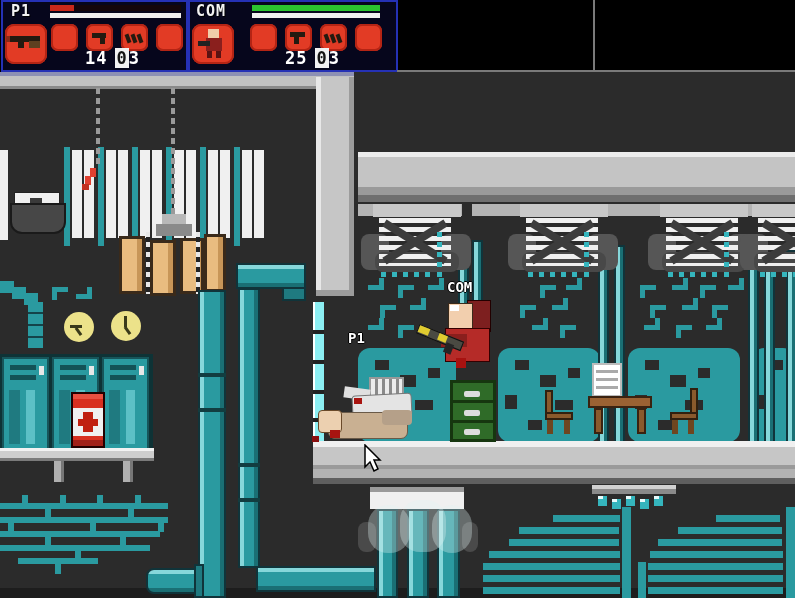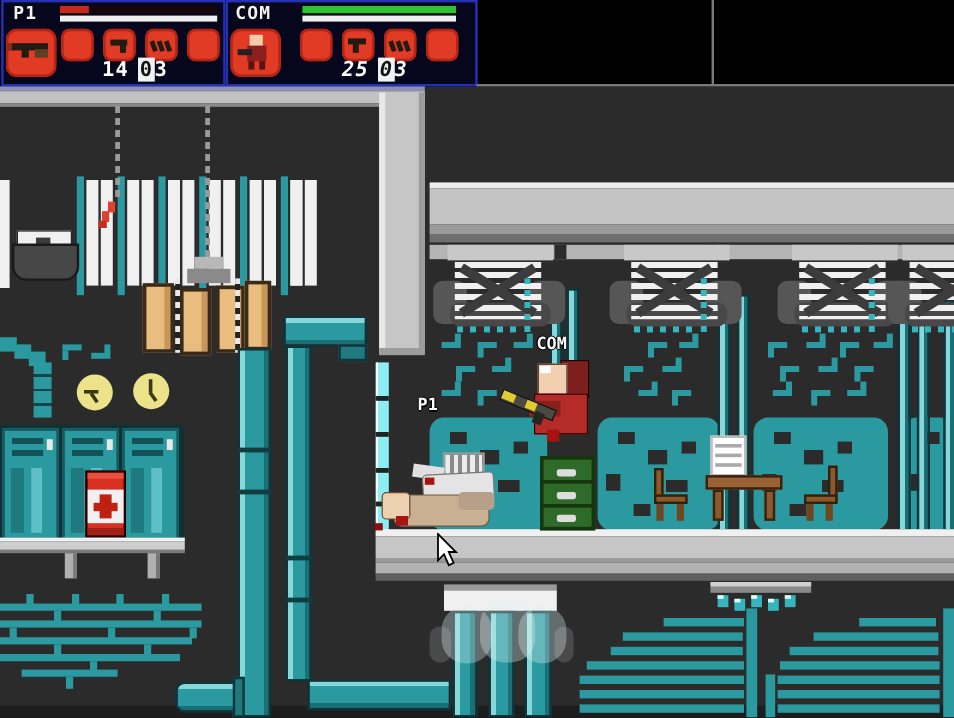--- a/index.html
+++ b/index.html
@@ -82,21 +82,21 @@
       <div class="slot" style="left:95px;top:22px;">
         <div class="abs" style="left:5px;top:8px;width:15px;height:5px;background:#241a10;"></div>
         <div class="abs" style="left:9px;top:12px;width:5px;height:8px;background:#241a10;"></div>
       </div>
       <div class="slot" style="left:130px;top:22px;">
         <div class="abs" style="left:5px;top:10px;width:4px;height:9px;background:#241a10;transform:rotate(-20deg);"></div>
         <div class="abs" style="left:11px;top:10px;width:4px;height:9px;background:#241a10;transform:rotate(-20deg);"></div>
         <div class="abs" style="left:17px;top:10px;width:4px;height:9px;background:#241a10;transform:rotate(-20deg);"></div>
       </div>
       <div class="slot" style="left:165px;top:22px;"></div>
-      <div class="ammo" style="left:95px;top:46px;font-style:italic;"><span>25</span><span class="reserve">03</span></div>
+      <div class="ammo" style="left:95px;top:46px;"><span>25</span><span class="reserve">03</span></div>
     </div>
     <div class="divider" style="left:593px;top:0;width:2px;height:71px;"></div>
     <div class="divider" style="left:397px;top:70px;width:398px;height:2px;"></div>
   </div>
 
   <div id="scene" class="abs" style="left:0;top:72px;width:795px;height:526px;">
       <div class="abs" style="left: 0px; top: 516px; width: 795px; height: 10px; background: rgb(29, 29, 29);"></div>
       <div class="abs" style="left: 0px; top: 0px; width: 354px; height: 4px; background: rgb(141, 144, 180);"></div>
       <div class="abs" style="left: 0px; top: 4px; width: 354px; height: 10px; background: rgb(194, 194, 194);"></div>
       <div class="abs" style="left: 0px; top: 14px; width: 354px; height: 3px; background: rgb(138, 138, 138);"></div>

